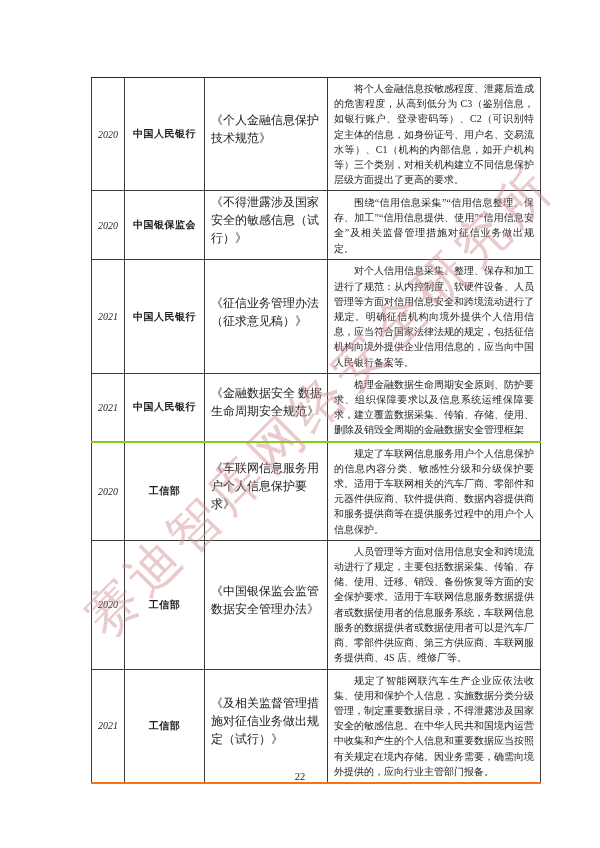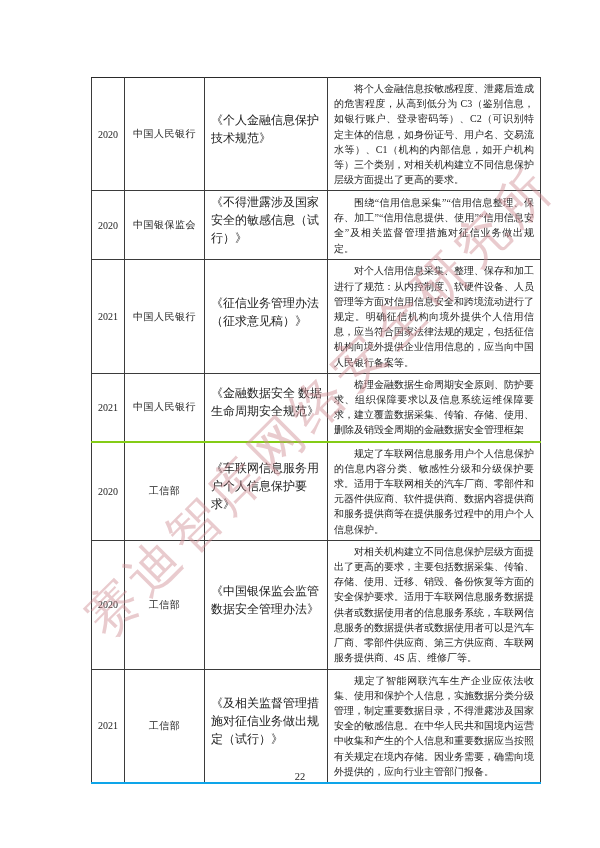--- a/index.html
+++ b/index.html
@@ -35,24 +35,24 @@
     table-layout:fixed;
     z-index:1;
   }
   table.reg td {
     border:1px solid #3b3b3b;
     color:#1c1c1c;
     overflow:hidden;
   }
   table.reg tr.heavy-top td { border-top:2px solid #84cc16; }
   table.reg tr:first-child td { border-top:1.2px solid #2a2a2a; }
-  table.reg tr:last-child td { border-bottom:2px solid #0ea5e9; }
+  table.reg tr:last-child td { border-bottom:2px solid #f97316; }
 
-  td.year   { width:30px;  text-align:center; font-size:10px; vertical-align:middle; }
-  td.agency { width:77px;  text-align:center; font-size:10px; vertical-align:middle; letter-spacing:0.5px; }
+  td.year   { width:30px;  text-align:center; font-size:10px; vertical-align:middle;font-style:italic; }
+  td.agency { width:77px;  text-align:center; font-size:10px; vertical-align:middle; letter-spacing:0.5px;font-weight:bold; }
   td.title  { width:113px; font-size:12px; line-height:18px; padding:2px 3px 12px 6px; vertical-align:middle; text-align:left; }
   td.desc   { width:200px; font-size:10px; line-height:15.2px; padding:3px 6px; vertical-align:middle; text-align:justify; }
   td.desc p { margin:0; text-indent:2em; }
 
   .page-number {
     position:absolute;
     left:0; right:0; top:771px;
     text-align:center;
     font-size:10.5px;
     color:#222;
@@ -106,21 +106,21 @@
       <td class="title">《车联网信息服务用户个人信息保护要求》</td>
       <td class="desc">
             <p>规定了车联网信息服务用户个人信息保护的信息内容分类、敏感性分级和分级保护要求。适用于车联网相关的汽车厂商、零部件和元器件供应商、软件提供商、数据内容提供商和服务提供商等在提供服务过程中的用户个人信息保护。</p>
           </td>
     </tr>
     <tr style="height:127px;">
       <td class="year">2020</td>
       <td class="agency">工信部</td>
       <td class="title">《中国银保监会监管数据安全管理办法》</td>
       <td class="desc">
-            <p>对相关机构建立不同信息保护层级方面提出了更高的要求，主要包括数据采集、传输、存储、使用、迁移、销毁、备份恢复等方面的安全保护要求。适用于车联网信息服务数据提供者或数据使用者的信息服务系统，车联网信息服务的数据提供者或数据使用者可以是汽车厂商、零部件供应商、第三方供应商、车联网服务提供商、4S 店、维修厂等。</p>
+            <p>人员管理等方面对信用信息安全和跨境流动进行了规定，主要包括数据采集、传输、存储、使用、迁移、销毁、备份恢复等方面的安全保护要求。适用于车联网信息服务数据提供者或数据使用者的信息服务系统，车联网信息服务的数据提供者或数据使用者可以是汽车厂商、零部件供应商、第三方供应商、车联网服务提供商、4S 店、维修厂等。</p>
           </td>
     </tr>
     <tr style="height:113px;">
       <td class="year">2021</td>
       <td class="agency">工信部</td>
       <td class="title">《及相关监督管理措施对征信业务做出规定（试行）》</td>
       <td class="desc">
             <p>规定了智能网联汽车生产企业应依法收集、使用和保护个人信息，实施数据分类分级管理，制定重要数据目录，不得泄露涉及国家安全的敏感信息。在中华人民共和国境内运营中收集和产生的个人信息和重要数据应当按照有关规定在境内存储。因业务需要，确需向境外提供的，应向行业主管部门报备。</p>
           </td>
     </tr>

